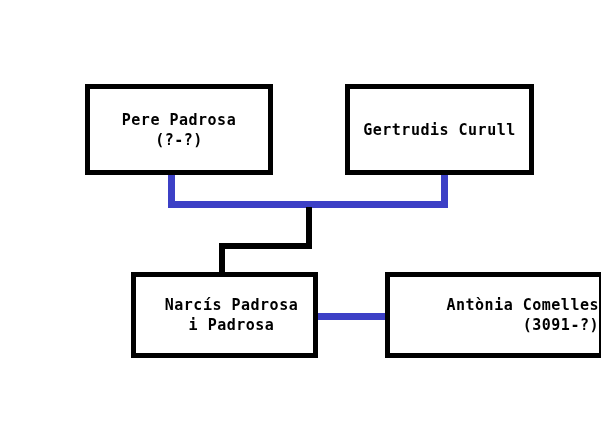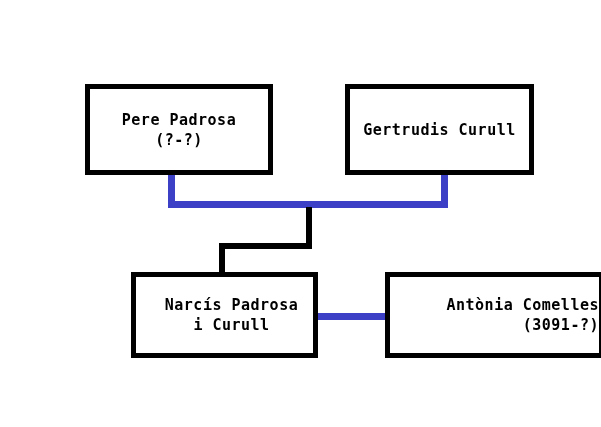--- a/index.html
+++ b/index.html
@@ -82,21 +82,21 @@
   <div class="seg seg-blue" id="u1-drop-left"></div>
   <div class="seg seg-blue" id="u1-bar"></div>
   <div class="seg seg-blue" id="u1-drop-right"></div>
 
   <div class="seg seg-black" id="d1-v-upper"></div>
   <div class="seg seg-black" id="d1-h"></div>
   <div class="seg seg-black" id="d1-v-lower"></div>
 
   <div class="person-box" id="box-narcis">
     <div class="person-line">Narcís Padrosa</div>
-    <div class="person-line">i Curull</div>
+    <div class="person-line">i Padrosa</div>
   </div>
 
   <div class="seg seg-blue" id="u2-bar"></div>
 
   <div class="person-box" id="box-antonia">
     <div class="person-line">Antònia Comelles</div>
     <div class="person-line">(3091-?)</div>
   </div>
 
 </div>

